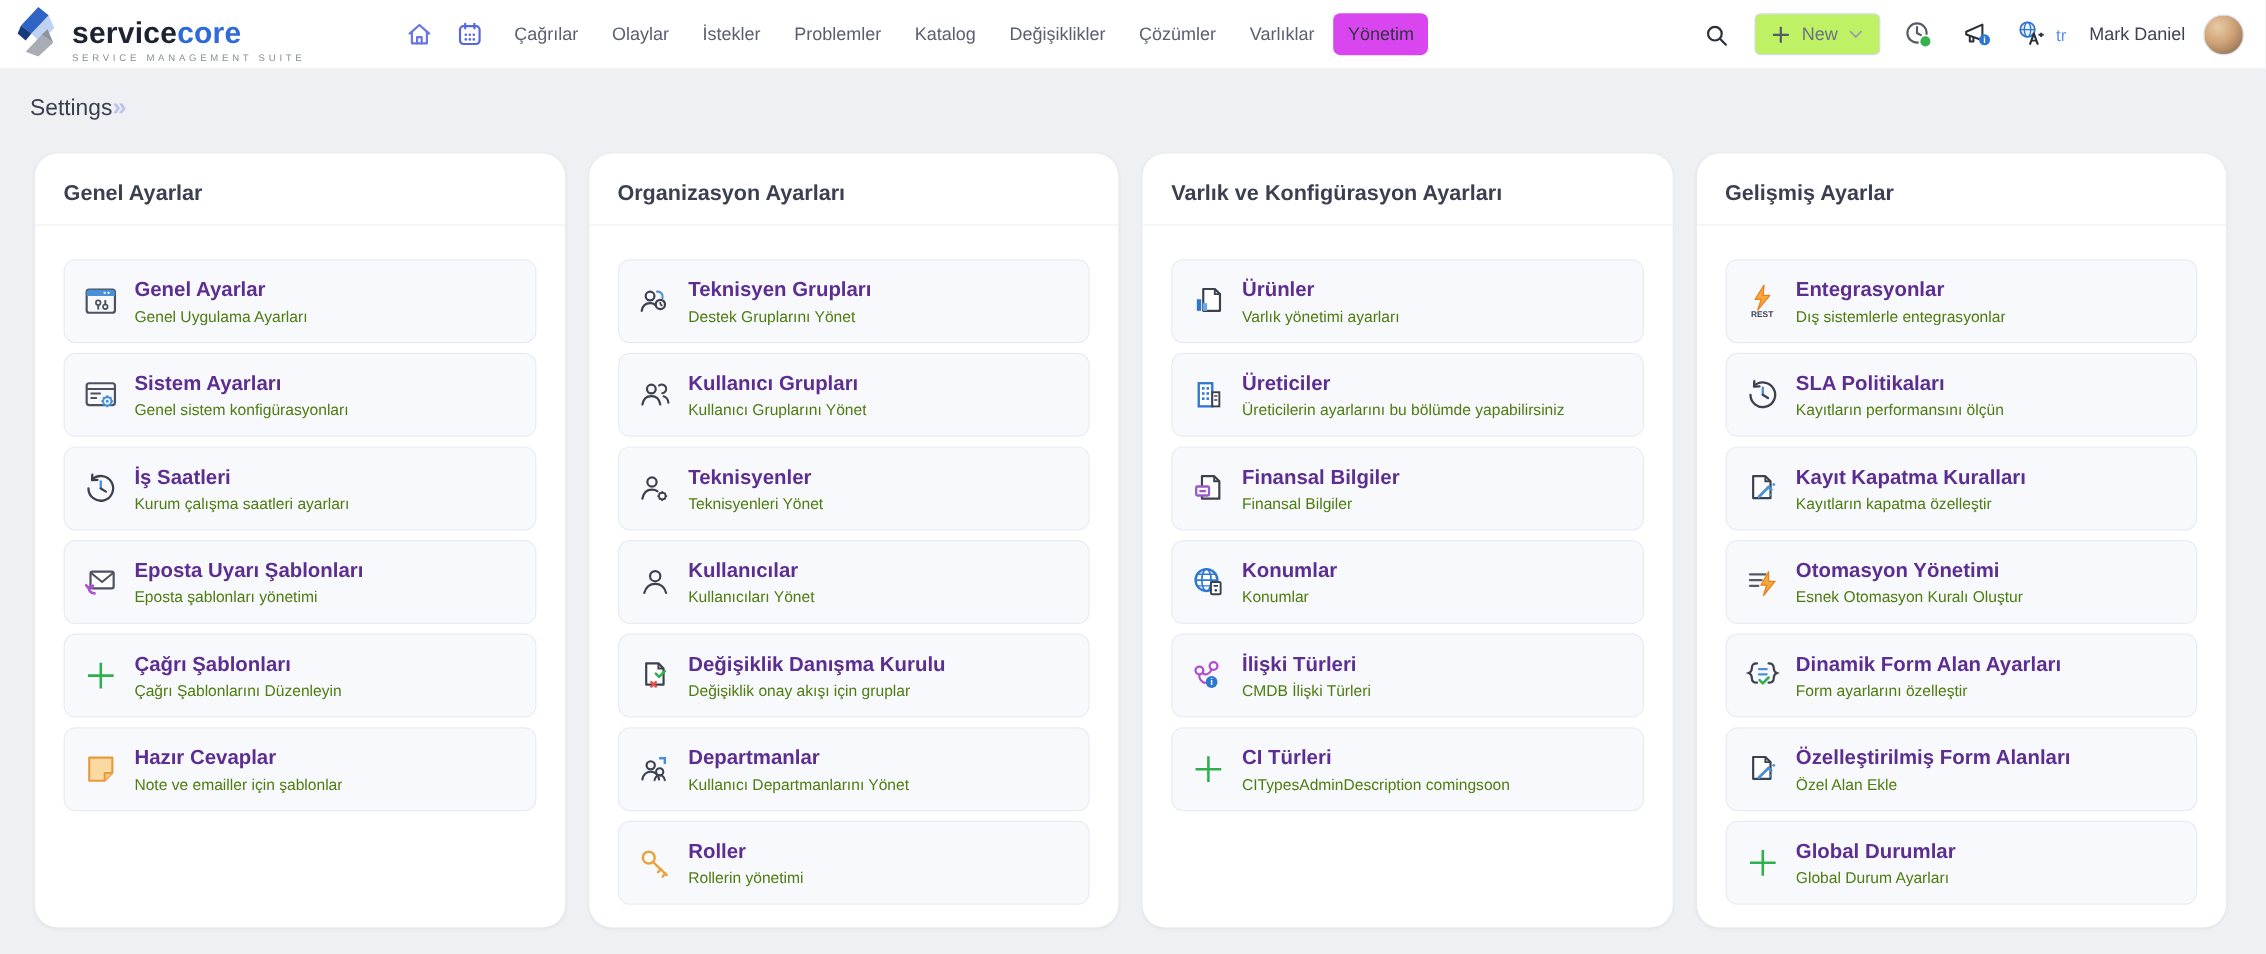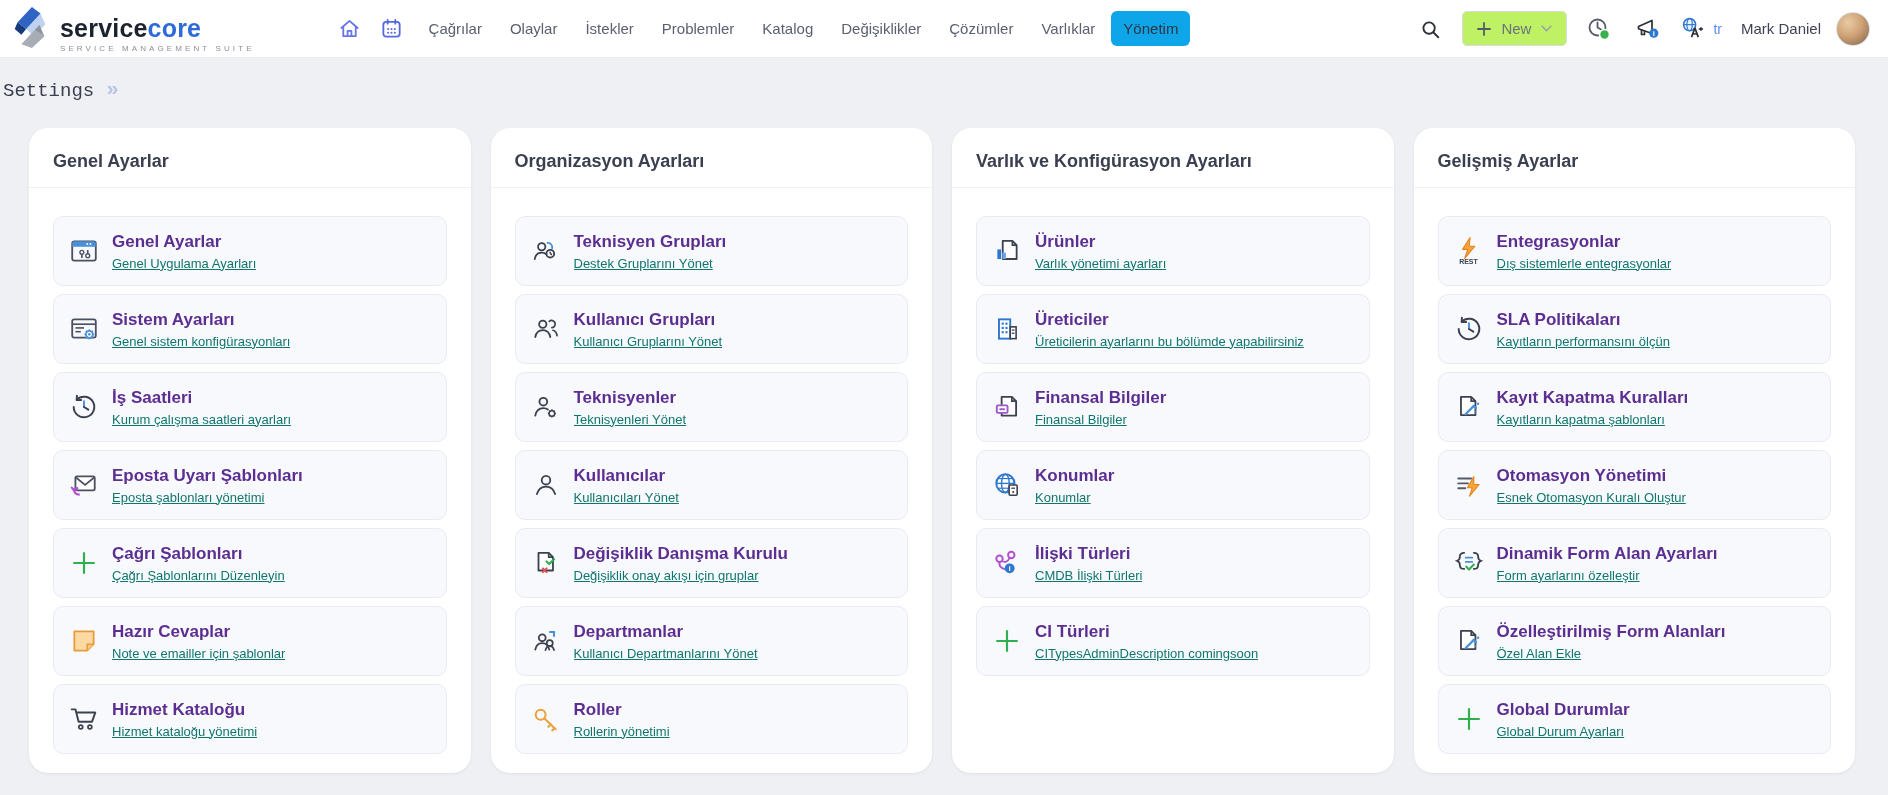--- a/index.html
+++ b/index.html
@@ -20,40 +20,40 @@
   .logo-text-main { font-size:25px; font-weight:bold; letter-spacing:.2px; line-height:1; color:#1c2330; }
   .logo-text-main .core { color:#2e6bd8; }
   .logo-tagline { font-size:8px; letter-spacing:3.1px; color:#8a8f98; margin-top:3px; }
 
   .main-nav { display:flex; align-items:center; gap:8px; margin-left:78px; }
   .nav-icon-btn { width:34px; height:34px; display:flex; align-items:center; justify-content:center; cursor:pointer; border-radius:6px; }
   .nav-link {
     font-size:15px; color:#5a6070; padding:9px 12px; border-radius:6px;
     cursor:pointer; text-decoration:none; white-space:nowrap;
   }
-  .nav-link.active { background:#0ea5e9; color:#2f3442; }
+  .nav-link.active { background:#d946ef; color:#2f3442; }
 
   .nav-right { margin-left:auto; display:flex; align-items:center; gap:15px; }
   .icon-btn { width:34px; height:34px; display:flex; align-items:center; justify-content:center; cursor:pointer; }
   .new-btn {
     display:flex; align-items:center; gap:10px; border:1px solid #d8dbe2; border-radius:5px;
     background:#bef264; padding:8px 14px; cursor:pointer; min-width:98px;
   }
   .new-btn .lbl { font-size:15px; color:#6b7280; }
   .lang-wrap { display:flex; align-items:center; gap:8px; cursor:pointer; }
   .lang-code { font-size:14px; color:#5b8def; }
   .user-name { font-size:15px; color:#3f4254; margin-left:4px; }
   .avatar {
     width:34px; height:34px; border-radius:50%;
     background:radial-gradient(circle at 35% 30%, #e8cba4 0%, #cfa277 45%, #7e6148 100%);
     border:1px solid #d9dce3; cursor:pointer; flex:0 0 auto;
   }
 
   
-  .breadcrumb { display:flex; align-items:center; gap:12px; padding:21px 0 0 3px;font-family:Liberation Mono, monospace; }
+  .breadcrumb { display:flex; align-items:center; padding:21px 0 0 25px; }
   .breadcrumb .crumb { font-size:19px; color:#3a3f4f; }
   .breadcrumb .chev { font-size:21px; font-weight:bold; color:#b9c3ea; line-height:1; padding-bottom:2px; }
 
   
   .columns {
     display:grid; grid-template-columns:repeat(4,1fr); gap:20px;
     margin:26px 33px 0 29px;
   }
   .card {
     background:#fff; border-radius:19px; box-shadow:0 1px 3px rgba(40,45,70,.07);
@@ -63,21 +63,21 @@
   .card-divider { border-bottom:1px solid #eef0f5; }
   .tiles { padding:28px 24px 0 24px; display:flex; flex-direction:column; gap:8px; }
   .tile {
     display:flex; align-items:center; height:70px; background:#f8f9fc;
     border:1px solid #e9ebf4; border-radius:10px; cursor:pointer; text-decoration:none;
   }
   .tile-icon { width:30px; height:30px; margin:0 13px 0 15px; flex:0 0 auto; display:flex; align-items:center; justify-content:center; }
   .tile-icon svg { width:30px; height:30px; }
   .tile-text { display:flex; flex-direction:column; gap:4px; min-width:0; padding-right:8px; }
   .tile-title { font-size:17px; font-weight:600; color:#5c2e91; white-space:nowrap; }
-  .tile-subtitle { font-size:13px; color:#0f766e; white-space:nowrap; overflow:hidden;text-decoration:underline; }
+  .tile-subtitle { font-size:13px; color:#4d7c0f; white-space:nowrap; overflow:hidden; }
 </style>
 </head>
 <body>
 
 <header class="navbar">
   <div class="logo">
     <span>
       <svg width="40" height="44" viewBox="0 0 40 46">
         <path d="M7 18 L22 2 L31 9 L16 25 Z" fill="#2f64c4"></path>
         <path d="M7 18 L16 25 L11 31 L4 25 Z" fill="#173a7a"></path>
@@ -283,33 +283,20 @@
               <path d="M5 5 H23 V17 L17 23 H5 Z" fill="#fbd9a3" stroke="#e89b3c" stroke-width="1.7" stroke-linejoin="round"></path>
               <path d="M23 17 L17 17 L17 23" fill="#f7c77d" stroke="#e89b3c" stroke-width="1.5" stroke-linejoin="round"></path>
             </svg>
           </span>
     <span class="tile-text">
       <span class="tile-title">Hazır Cevaplar</span>
       <span class="tile-subtitle">Note ve emailler için şablonlar</span>
     </span>
   </a>
 
-  <a class="tile">
-    <span class="tile-icon">
-            <svg viewBox="0 0 28 28">
-              <path d="M2.5 5 H6 l3 11.5 H21.5 L24.5 8 H7" fill="none" stroke="#3c4150" stroke-width="1.8" stroke-linecap="round" stroke-linejoin="round"></path>
-              <circle cx="11" cy="21.5" r="1.8" fill="none" stroke="#3c4150" stroke-width="1.6"></circle>
-              <circle cx="19.5" cy="21.5" r="1.8" fill="none" stroke="#3c4150" stroke-width="1.6"></circle>
-            </svg>
-          </span>
-    <span class="tile-text">
-      <span class="tile-title">Hizmet Kataloğu</span>
-      <span class="tile-subtitle">Hizmet kataloğu yönetimi</span>
-    </span>
-  </a>
 </div>
   </section>
 
   <section class="card">
     <h2 class="card-title">Organizasyon Ayarları</h2>
     <div class="card-divider"></div>
     <div class="tiles">
   <a class="tile">
     <span class="tile-icon">
             <svg viewBox="0 0 28 28">
@@ -577,21 +564,21 @@
               <path d="M6.5 4.5 H16 L20 8.5 V21.5 H6.5 Z" fill="#fff" stroke="#3c4150" stroke-width="1.7" stroke-linejoin="round"></path>
               <path d="M16 4.5 V8.5 H20" fill="none" stroke="#3c4150" stroke-width="1.5"></path>
               <line x1="11" y1="20.5" x2="18.5" y2="13" stroke="#4a90d9" stroke-width="2.2" stroke-linecap="round"></line>
               <path d="M18.5 13 l2 2" stroke="#4a90d9" stroke-width="2.2" stroke-linecap="round"></path>
               <circle cx="22.5" cy="11" r="1.1" fill="#4a90d9"></circle>
               <circle cx="20" cy="19" r="1" fill="#4a90d9"></circle>
             </svg>
           </span>
     <span class="tile-text">
       <span class="tile-title">Kayıt Kapatma Kuralları</span>
-      <span class="tile-subtitle">Kayıtların kapatma şablonları</span>
+      <span class="tile-subtitle">Kayıtların kapatma özelleştir</span>
     </span>
   </a>
 
   <a class="tile">
     <span class="tile-icon">
             <svg viewBox="0 0 28 28">
               <g stroke="#555b66" stroke-width="1.8" stroke-linecap="round">
                 <line x1="4" y1="8" x2="16" y2="8"></line>
                 <line x1="4" y1="12.5" x2="13" y2="12.5"></line>
                 <line x1="4" y1="17" x2="10.5" y2="17"></line>

